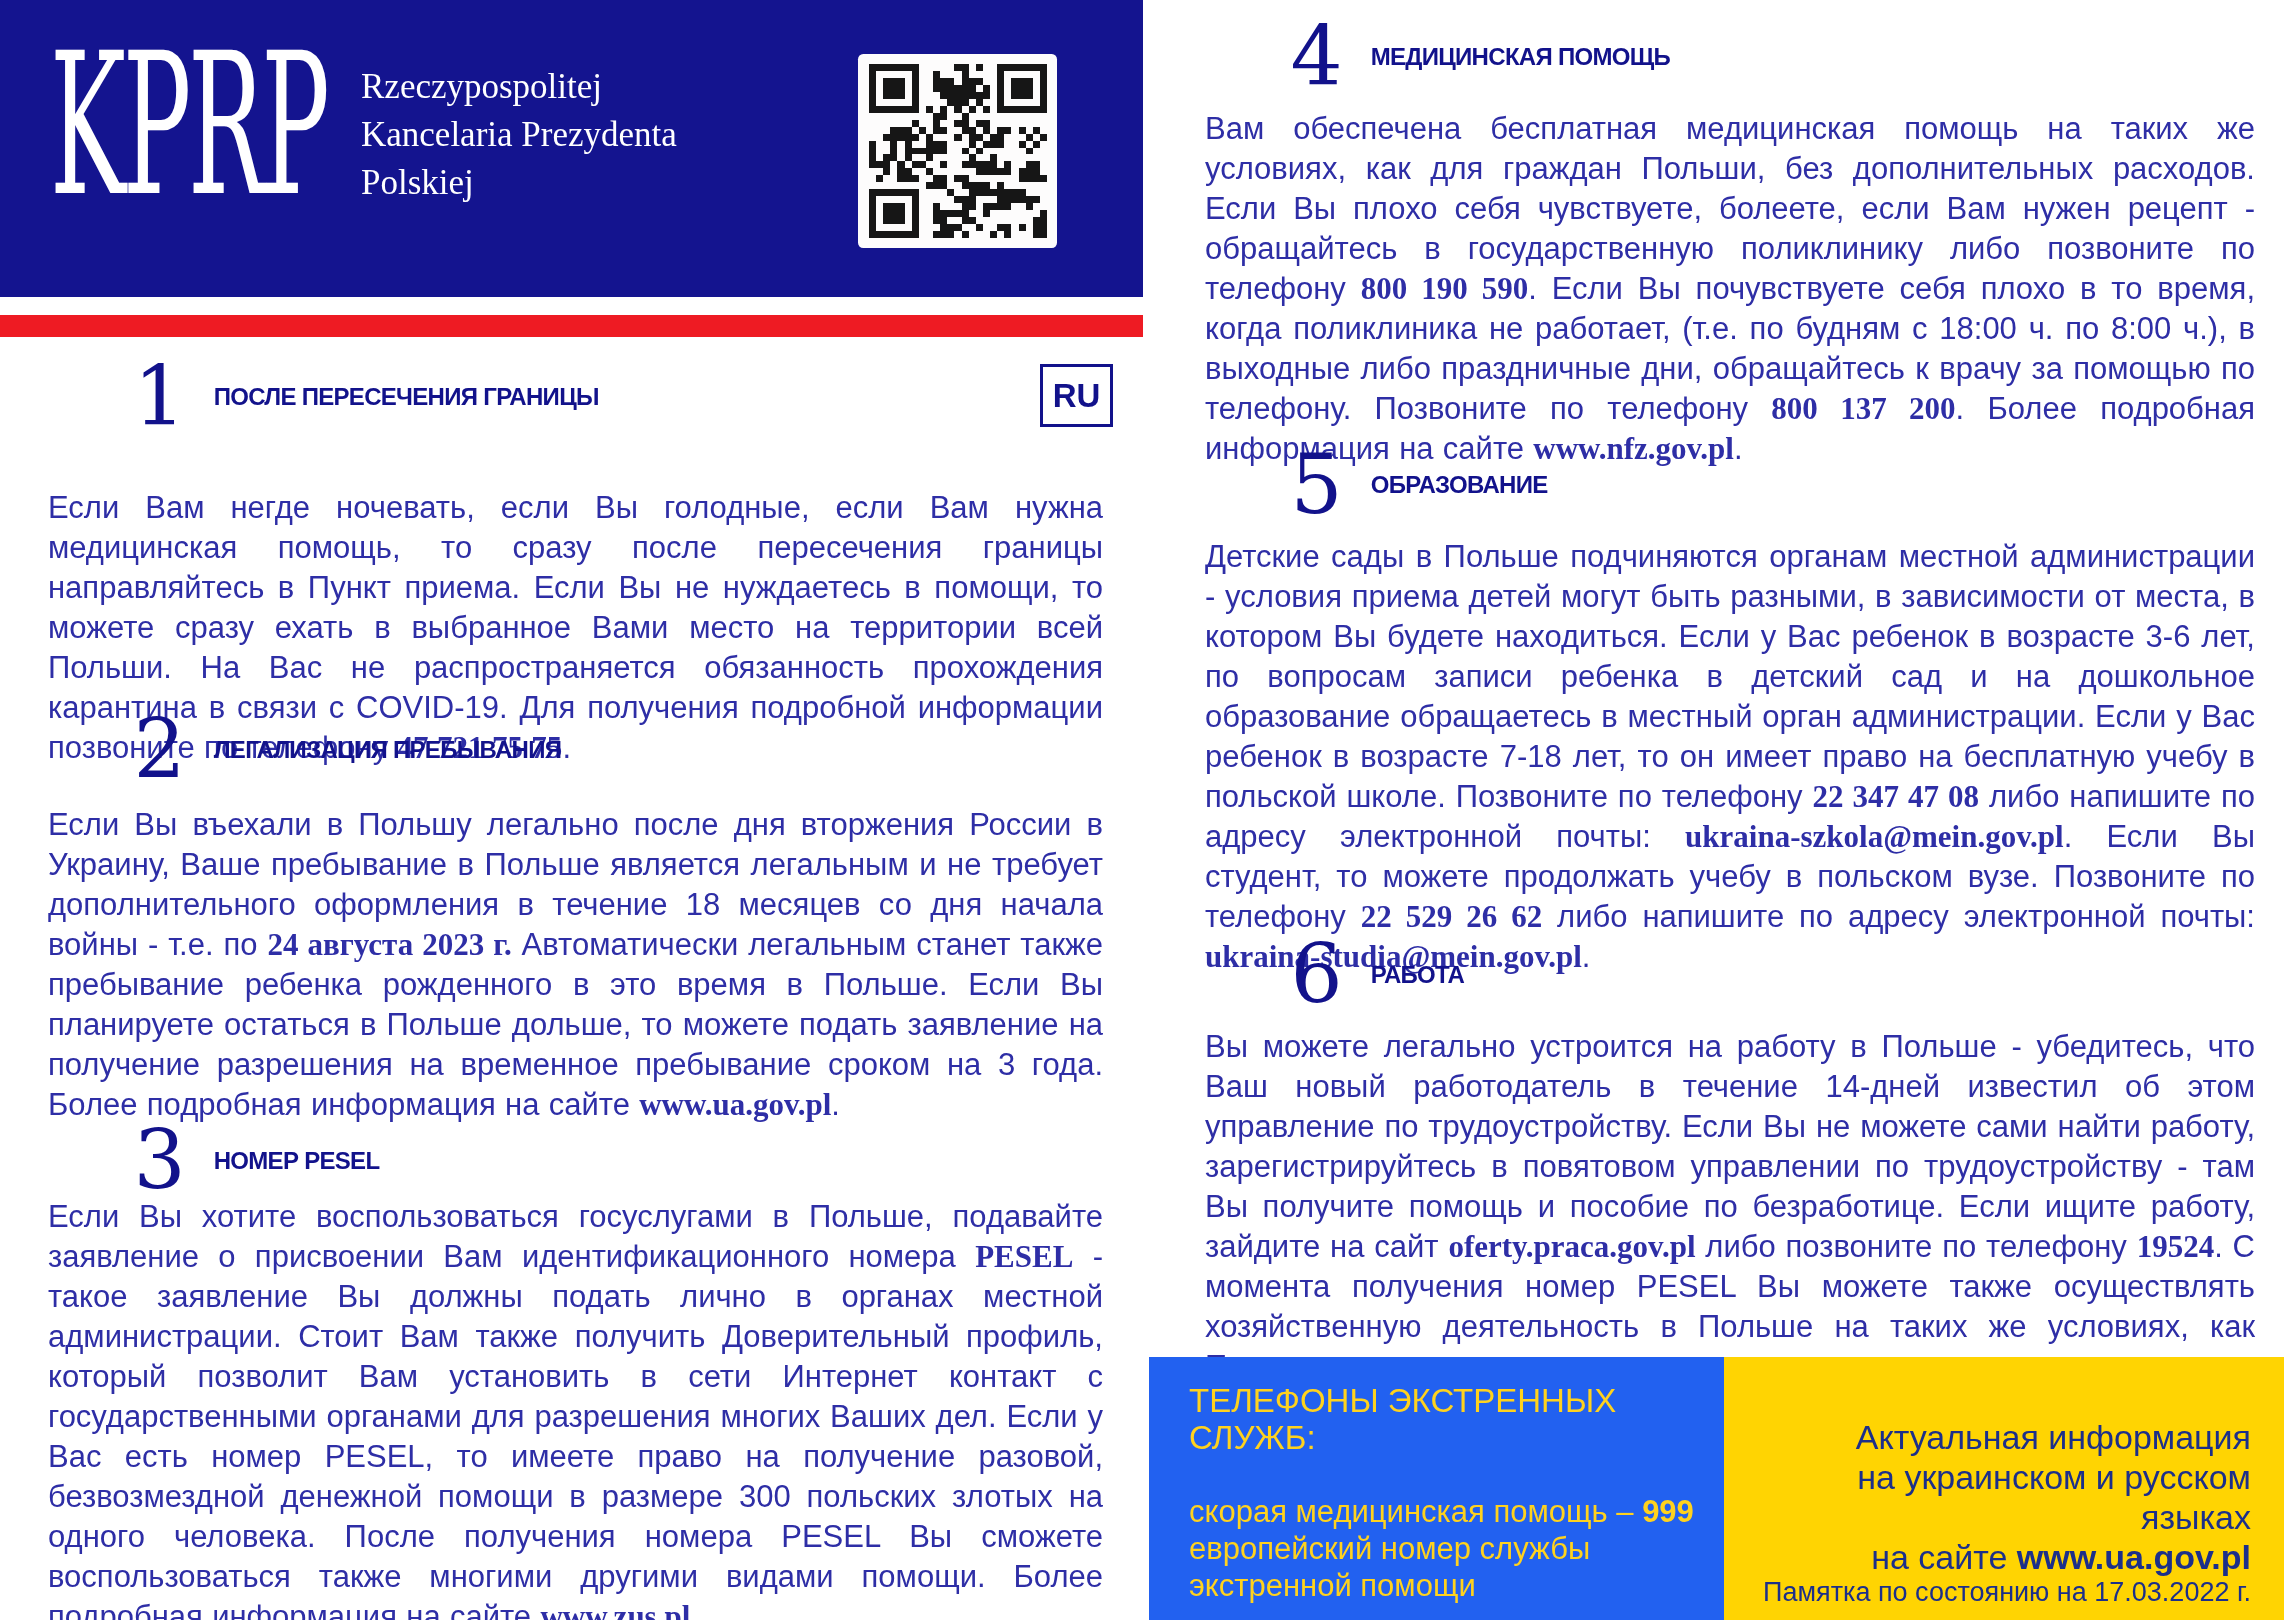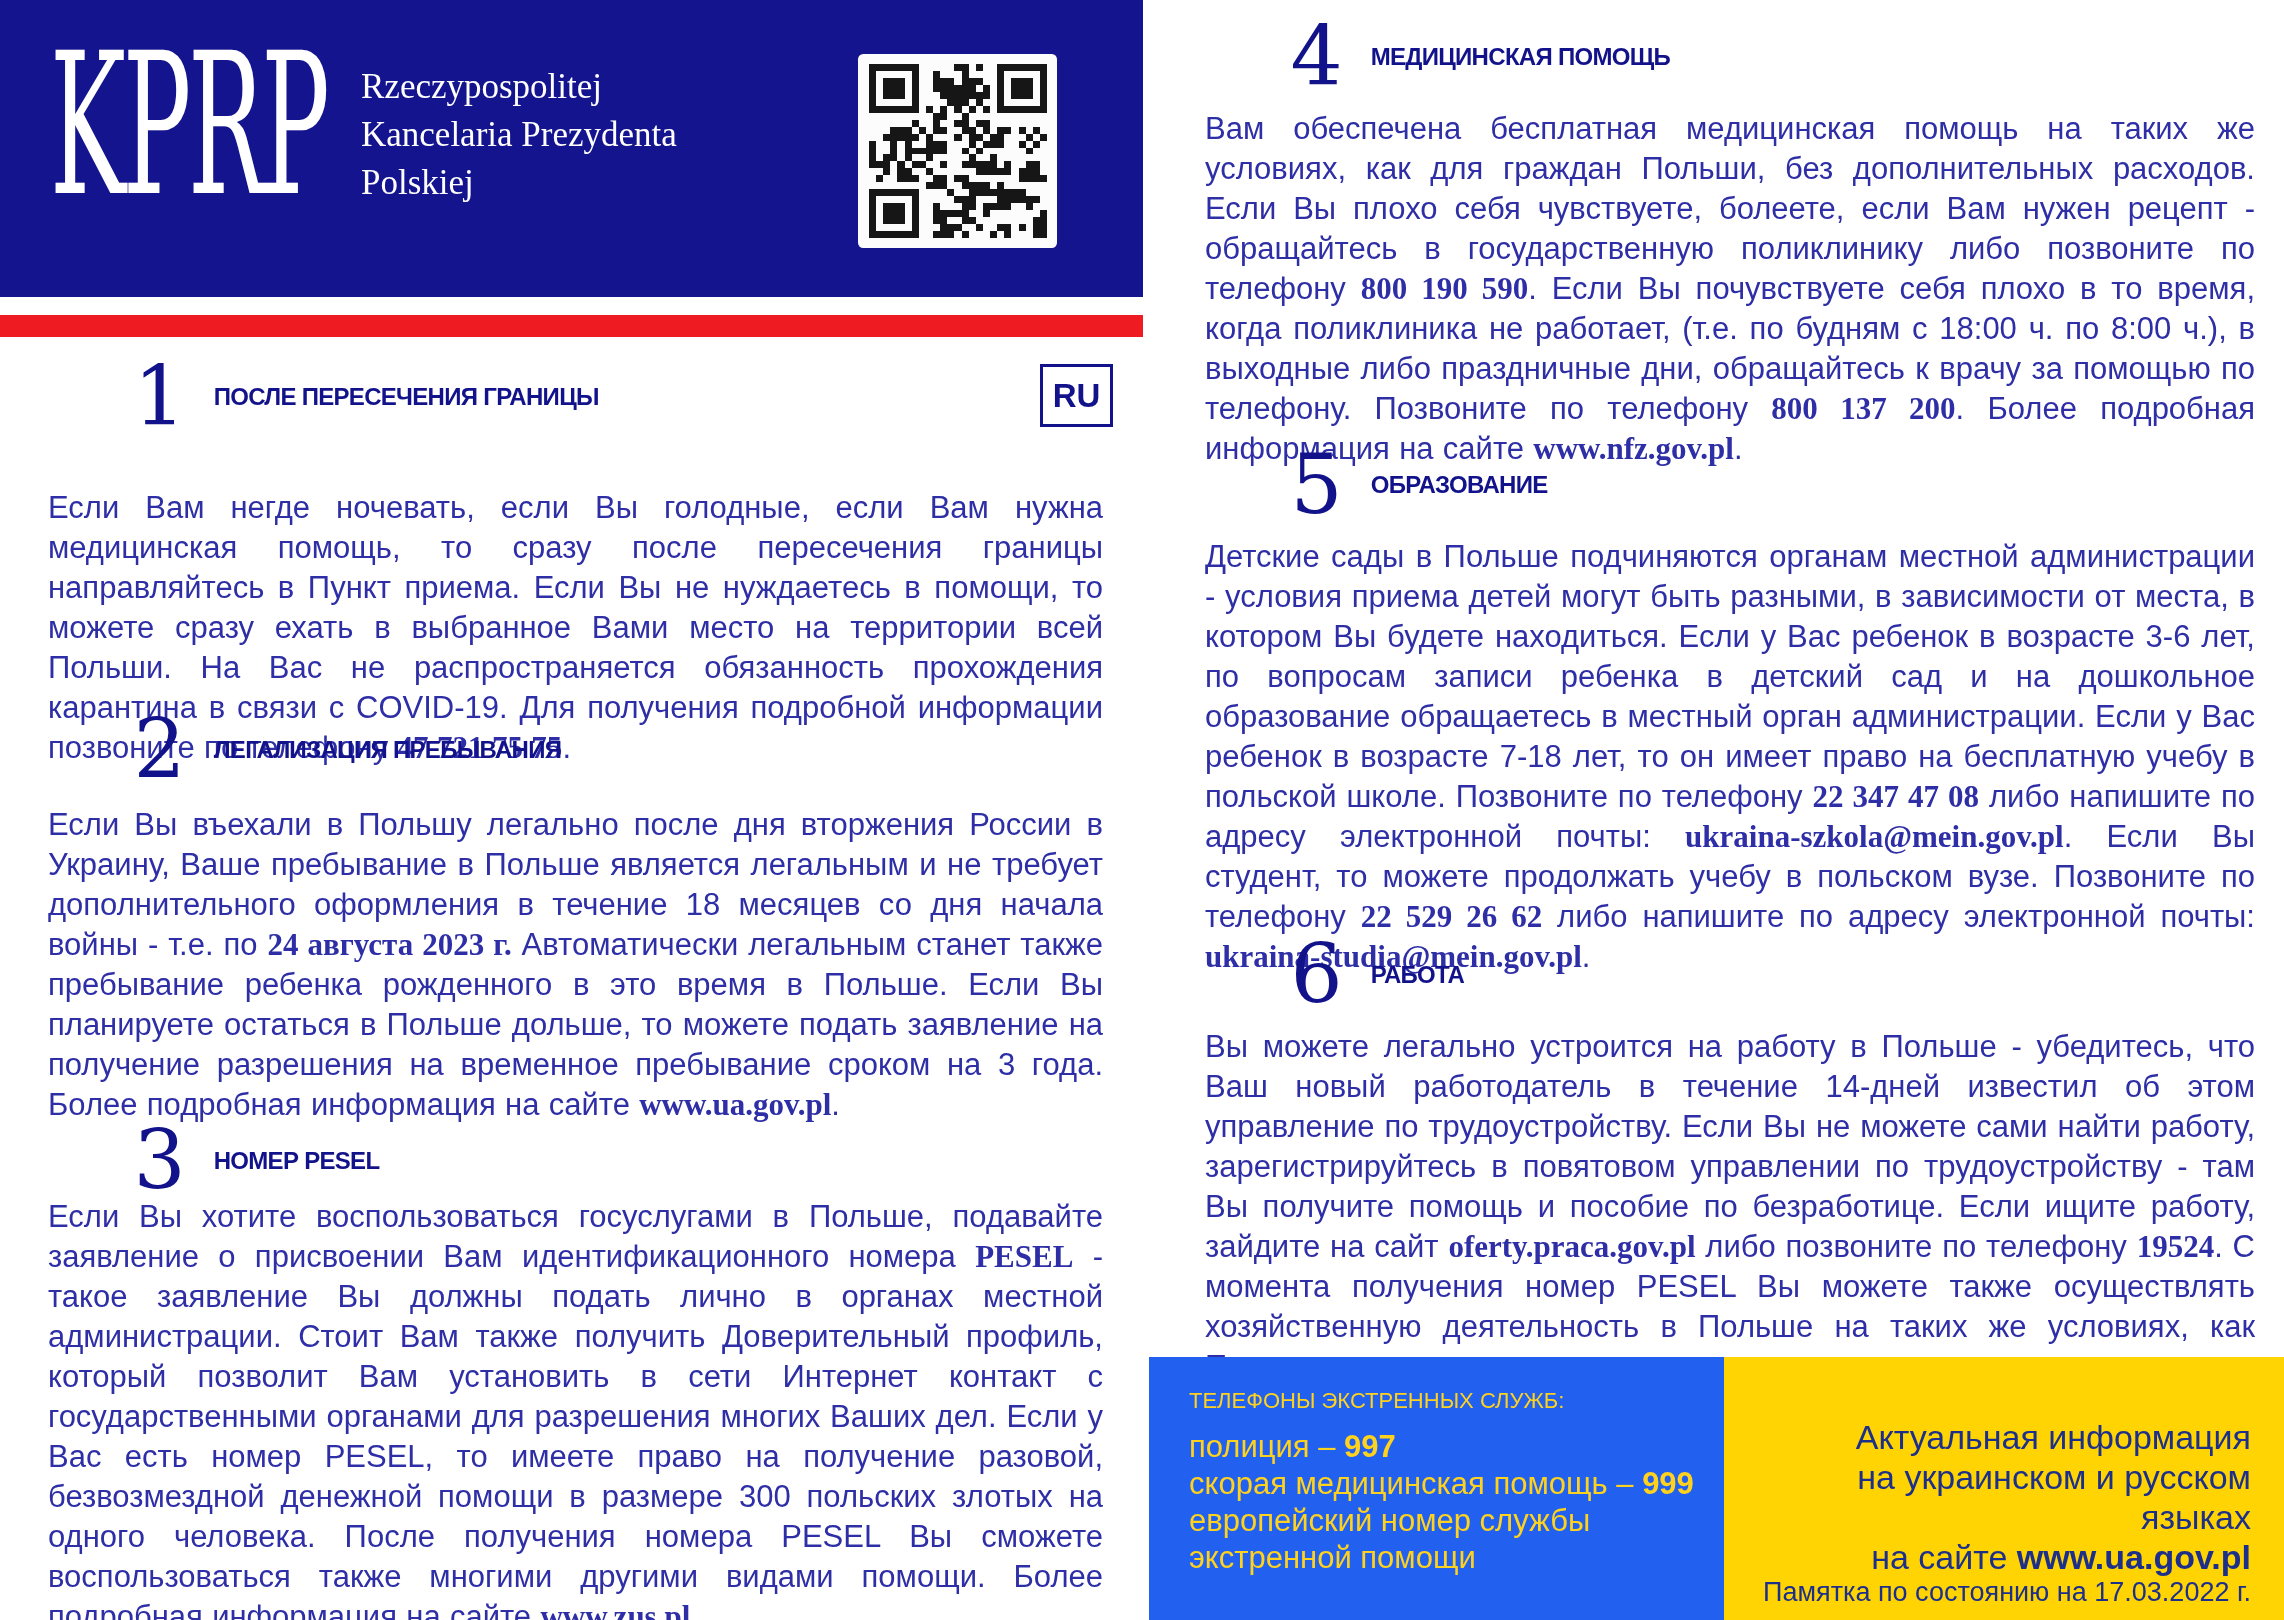--- a/index.html
+++ b/index.html
@@ -42,21 +42,21 @@
   .sec-body{
     position:absolute;text-align:justify;color:#2e2ea6;
     font-size:31px;line-height:40px;word-spacing:0.7px;hyphens:none;
   }
   .sec-body b{font-weight:700;font-family:Liberation Serif, serif;}
   
   .emergency-box{
     position:absolute;left:1149px;top:1357px;width:575px;height:263px;box-sizing:border-box;
     background:#2261f0;color:#ffd21e;padding:25px 26px 0 40px;
   }
-  .em-title{font-size:22px;line-height:37px;margin-bottom:9px;}
+  .em-title{font-size:33px;line-height:37px;margin-bottom:37px;}
   .em-item{font-size:31px;line-height:37px;}
   .em-item b{font-weight:700;}
   .info-box{
     position:absolute;left:1724px;top:1357px;width:560px;height:263px;box-sizing:border-box;
     background:#ffd402;color:#1c2f8a;display:flex;flex-direction:column;align-items:flex-end;
     padding:60px 33px 23.5px 26px;text-align:right;
   }
   .info-line{font-size:34px;line-height:40px;}
   .info-line b{font-weight:700;}
   .info-foot{margin-top:auto;font-size:27px;line-height:31px;}
@@ -417,21 +417,20 @@
   <div class="sec-header col-right" style="top:934px">
     <span class="sec-num">6</span>
     <span class="sec-title">РАБОТА</span>
   </div>
   <p class="sec-body col-right" style="top:996px"><span>Вы можете легально устроится на работу в Польше - убедитесь, что Ваш новый работодатель в течение 14-дней известил об этом управление по трудоустройству. Если Вы не можете сами найти работу, зарегистрируйтесь в повятовом управлении по трудоустройству - там Вы получите помощь и пособие по безработице.  Если ищите работу, зайдите на сайт </span><b>oferty.praca.gov.pl</b><span> либо позвоните по телефону </span><b>19524</b><span>. С момента получения номер PESEL Вы можете также осуществлять хозяйственную деятельность в Польше на таких же условиях, как Поляки.</span></p>
 
   <div class="emergency-box">
     <div class="em-title">ТЕЛЕФОНЫ ЭКСТРЕННЫХ СЛУЖБ:</div>
     <div>
 
-        <div class="em-item"><span>полиция</span> <span>–</span> <b>997</b></div>
 
 
         <div class="em-item"><span>скорая медицинская помощь</span> <span>–</span> <b>999</b></div>
 
         <div class="em-item"><span>европейский номер службы экстренной помощи</span>  </div>
       </div>
   </div>
 
   <div class="info-box">
     <div class="info-line">Актуальная информация</div>

